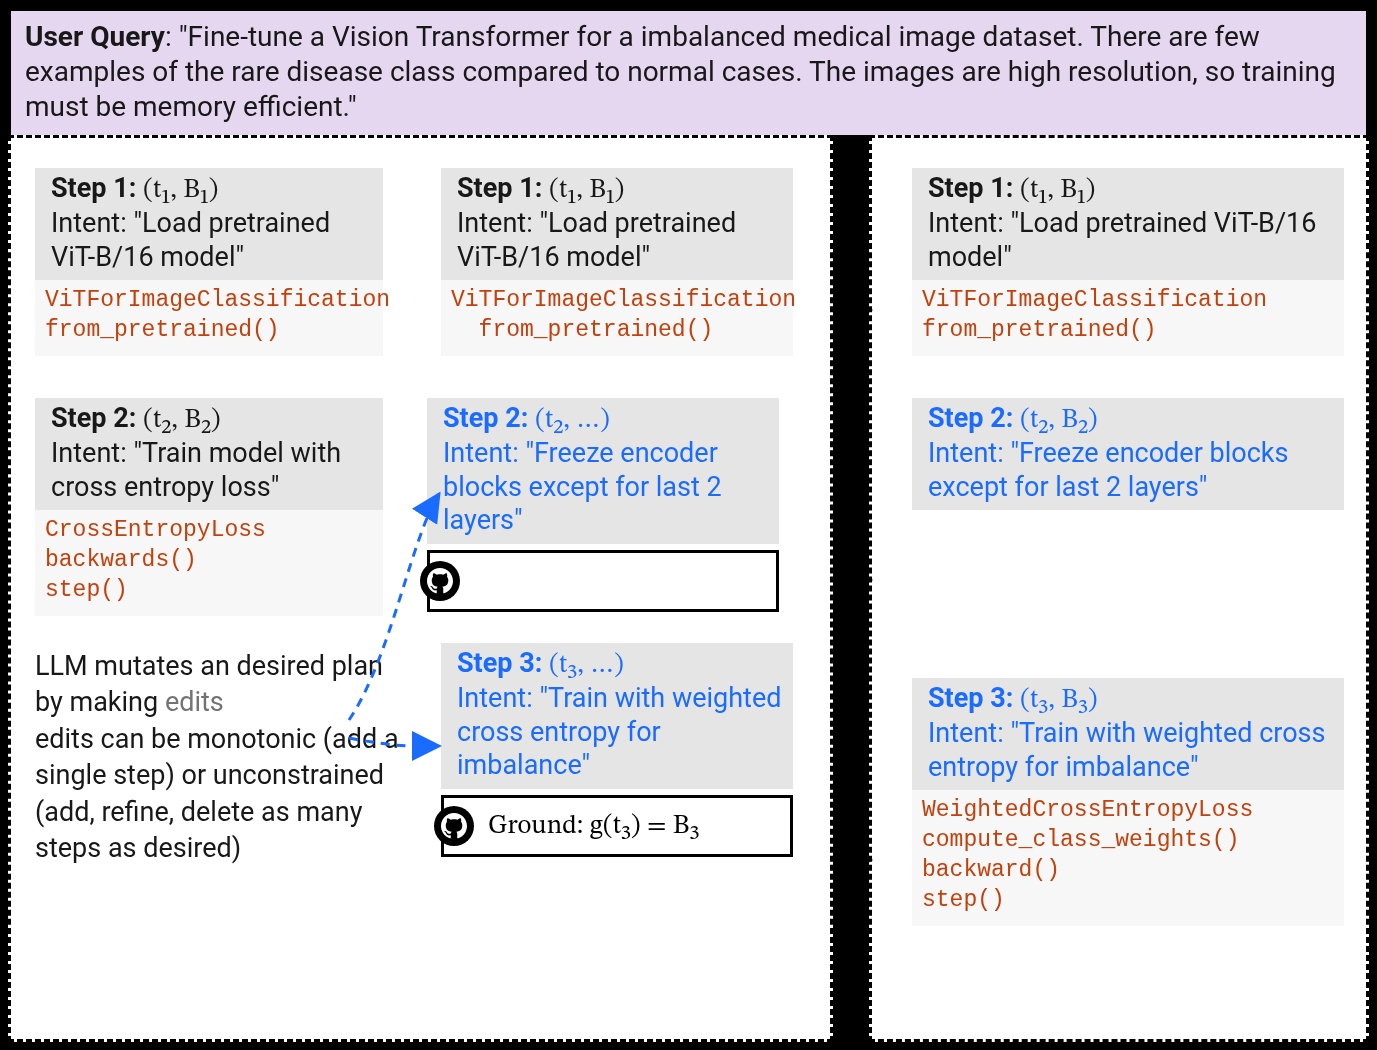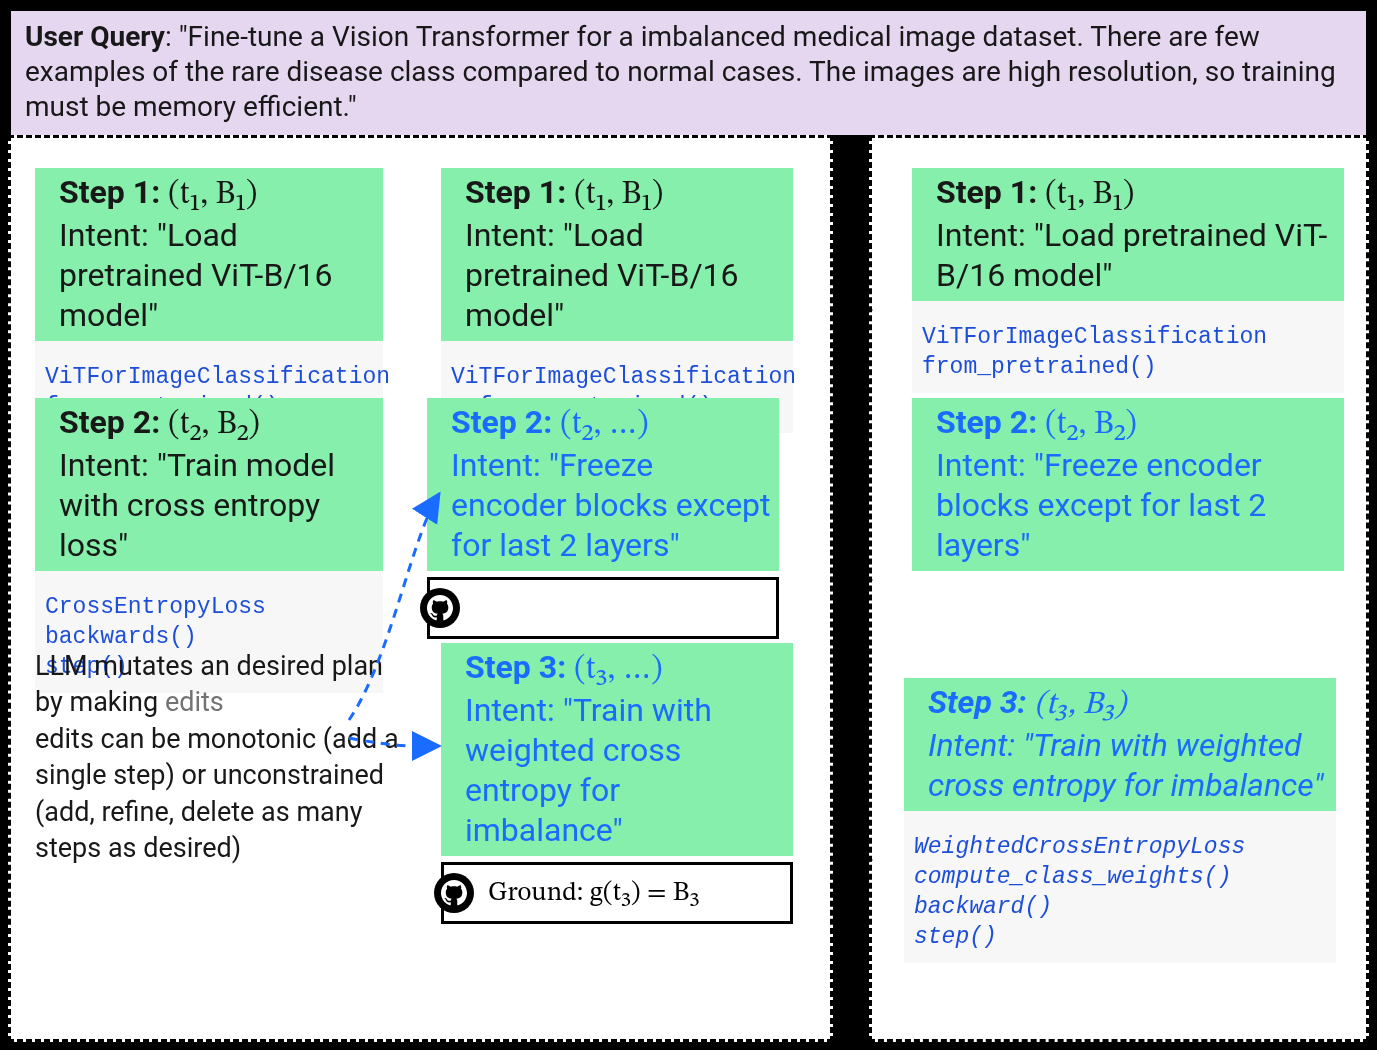--- a/index.html
+++ b/index.html
@@ -36,37 +36,37 @@
   .right-area{
     position:absolute;
     right:0;top:0;bottom:0;width:500px;
     background:#fff;
     border:3px dashed #000;
     box-sizing:border-box;
   }
   .inner-pad-l{position:absolute;left:0;top:0;right:0;bottom:0;padding:30px 24px 30px 24px;}
   .inner-pad-r{position:absolute;left:0;top:0;right:0;bottom:0;padding:30px 28px 30px 40px;}
   .step-head{
-    background:#86efac;
-    padding:4px 8px 6px 24px;
-    font-size:32px;
+    background:#e5e5e5;
+    padding:4px 8px 6px 16px;
+    font-size:27px;
     line-height:1.25;
     color:#181818;
   }
   .step-head.blue{color:#1a6bff;}
   .step-head .lbl{font-weight:700;}
   .step-head .math{font-family:"STIX Two Math","Cambria Math","Latin Modern Math",serif;}
   .code-block{
     background:#f7f7f7;
     font-family:ui-monospace,SFMono-Regular,Menlo,Consolas,"Liberation Mono",monospace;
     font-size:23px;
     line-height:1.3;
-    padding:22px 10px 10px 10px;
+    padding:6px 10px 10px 10px;
     white-space:pre;
-    color:#1d4ed8;
+    color:#c2410c;
   }
   .ground-box{
     border:3px solid #000;
     background:#fff;
     display:flex;
     align-items:center;
     gap:14px;
     padding:8px 14px;
     margin-top:6px;
   }
@@ -195,21 +195,21 @@
       </div>
 
       <div class="blk col-r-w" style="left:40px;top:260px;">
         <div class="step-head blue">
           <span class="lbl">Step 2:</span>
           <span class="math">(t₂, B₂)</span><br>
           <span>Intent: </span><span>"Freeze encoder blocks except for last 2 layers"</span>
         </div>
       </div>
 
-      <div class="blk col-r-w" style="left:32px;top:540px;font-style:italic;">
+      <div class="blk col-r-w" style="left:40px;top:540px;">
         <div class="step-head blue">
           <span class="lbl">Step 3:</span>
           <span class="math">(t₃, B₃)</span><br>
           <span>Intent: </span><span>"Train with weighted cross entropy for imbalance"</span>
         </div>
         <div class="code-block">WeightedCrossEntropyLoss
 compute_class_weights()
 backward()
 step()</div>
       </div>

